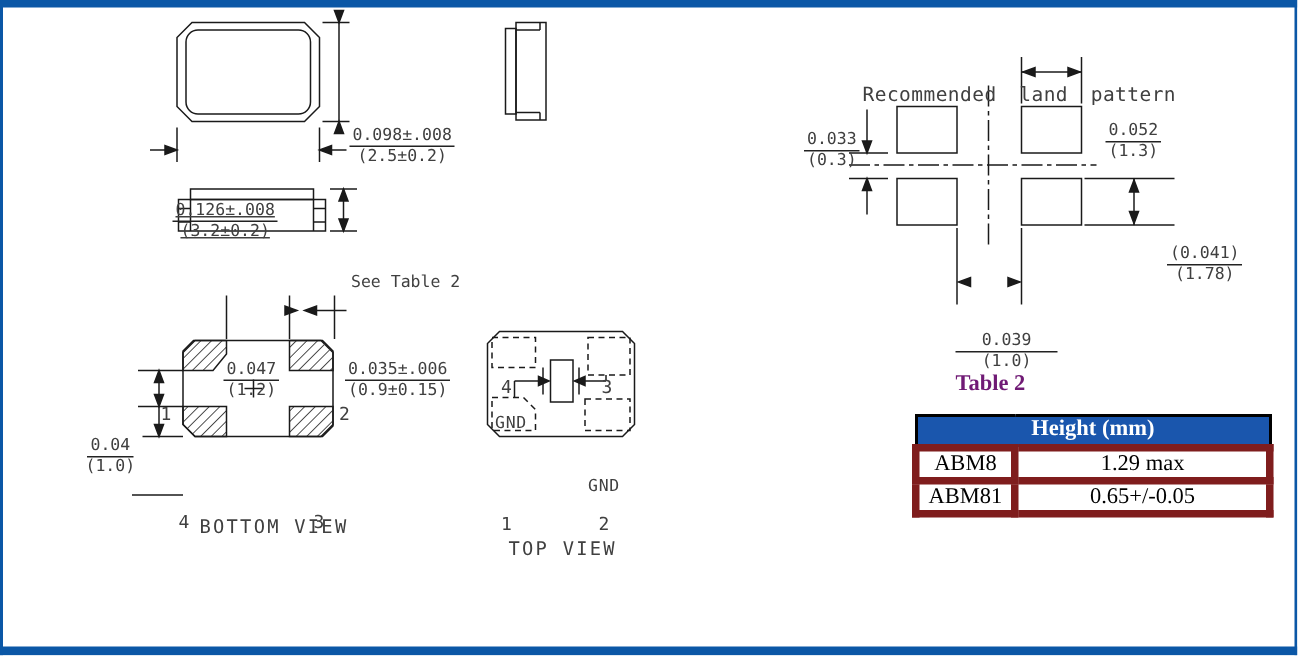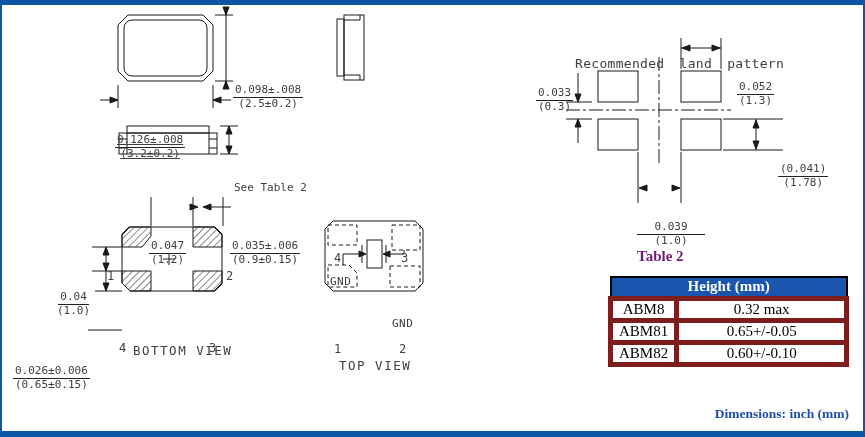--- a/index.html
+++ b/index.html
@@ -214,24 +214,20 @@
     <div class="mm">(1.2)</div>
   </div>
   <div class="cad dim" style="left:230px; top:192px;">
     <div class="num">0.035±.006</div>
     <div class="mm">(0.9±0.15)</div>
   </div>
   <div class="cad dim" style="left:57px; top:243px;">
     <div class="num">0.04</div>
     <div class="mm">(1.0)</div>
   </div>
-  <div class="cad dim" style="left:13px; top:317px;">
-    <div class="num">0.026±0.006</div>
-    <div class="mm">(0.65±0.15)</div>
-  </div>
 
   <div class="cad pin" style="left:107px; top:221px;">1</div>
   <div class="cad pin" style="left:226px; top:221px;">2</div>
   <div class="cad pin" style="left:209px; top:293px;">3</div>
   <div class="cad pin" style="left:119px; top:293px;">4</div>
   <div class="cad viewlabel" style="left:133px; top:296px;">BOTTOM VIEW</div>
 
   <div class="cad pin" style="left:334px; top:203px;">4</div>
   <div class="cad pin" style="left:401px; top:203px;">3</div>
   <div class="cad pin" style="left:334px; top:294px;">1</div>
@@ -261,29 +257,24 @@
   <div id="table2-caption" class="serif">Table 2</div>
   <table id="table2" class="serif">
     <thead>
       <tr>
           <th colspan="2">Height (mm)</th>
         </tr>
     </thead>
     <tbody>
       <tr>
         <td class="col-model">ABM8</td>
-        <td class="col-height">0.32 max</td>
+        <td class="col-height">1.29 max</td>
       </tr>
       <tr>
         <td class="col-model">ABM81</td>
         <td class="col-height">0.65+/-0.05</td>
       </tr>
-      <tr>
-        <td class="col-model">ABM82</td>
-        <td class="col-height">0.60+/-0.10</td>
-      </tr>
     </tbody>
   </table>
 
 
-  <div class="footer-units serif">Dimensions: inch (mm)</div>
 
 </div>
 
 </body></html>

